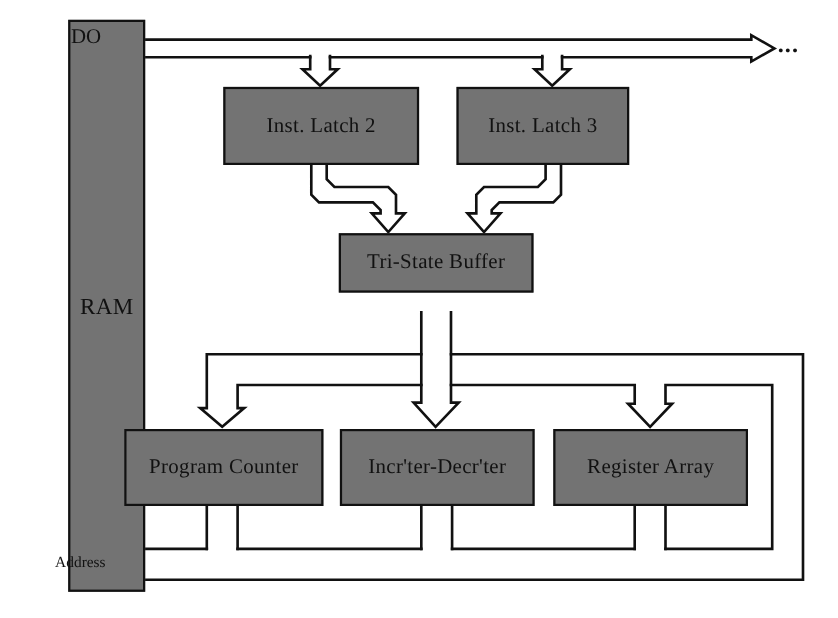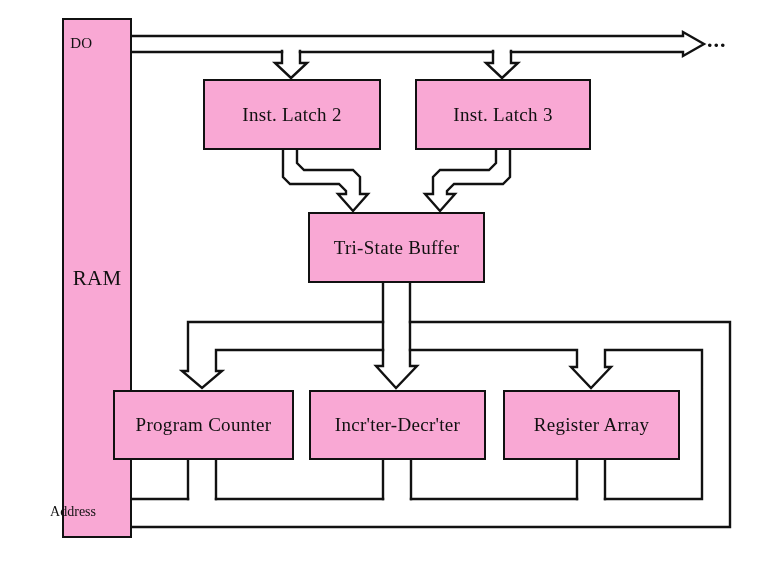--- a/index.html
+++ b/index.html
@@ -27,49 +27,49 @@
     fill: none;
     stroke: #111111;
     stroke-width: 2.4;
     stroke-linejoin: miter;
     stroke-linecap: square;
   }
   .block {
     position: absolute;
     box-sizing: border-box;
     border: 2.4px solid #111111;
-    background: #f9a8d4;
+    background: #737373;
     display: flex;
     align-items: center;
     justify-content: center;
     font-size: 19px;
     letter-spacing: 0.3px;
     text-align: center;
     white-space: nowrap;
   }
   .ram-block {
     left: 26px; top: 18px;
     width: 70px; height: 520px; margin-left: 36px;
   }
   .box-latch2 { left: 203px; top: 79px;  width: 178px; height: 71px; }
-  .box-latch3 { left: 415px; top: 79px;  width: 176px; height: 71px; }
-  .box-buffer { left: 308px; top: 212px; width: 177px; height: 71px; }
+  .box-latch3 { left: 415px; top: 79px;  width: 157px; height: 71px; }
+  .box-buffer { left: 308px; top: 212px; width: 177px; height: 54px; }
   .box-pc     { left: 113px; top: 390px; width: 181px; height: 70px; }
   .box-incr   { left: 309px; top: 390px; width: 177px; height: 70px; }
   .box-ra     { left: 503px; top: 390px; width: 177px; height: 70px; align-items: center; }
   .port-label {
     position: absolute;
     font-size: 16px;
     line-height: 1;
   }
   .do-label {
-    left: 51px; top: 36px;
+    left: 51px; top: 24px;
     width: 41px;
     text-align: right;
-    font-size: 15px;
+    font-size: 19px;
   }
   .address-label {
     left: 26px; top: 505px;
     width: 70px;
     text-align: right;
     font-size: 14px;
   }
   .ellipsis-label {
     position: absolute;
     left: 707px; top: 27px;

